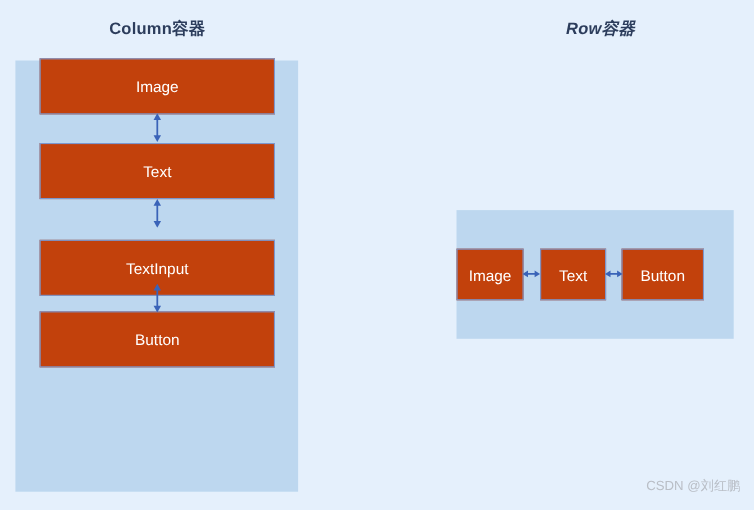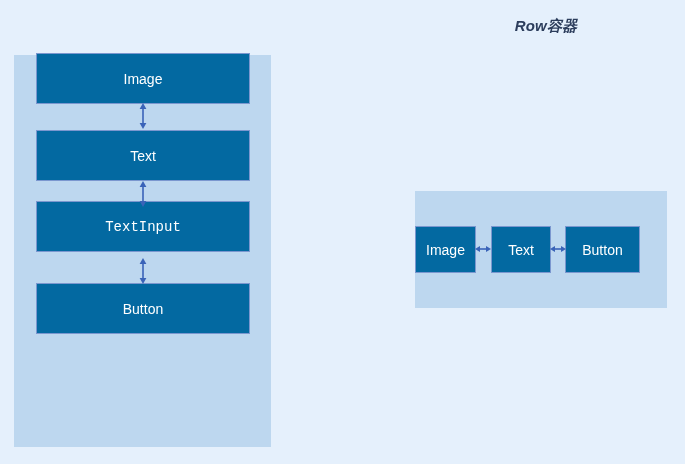--- a/index.html
+++ b/index.html
@@ -57,40 +57,40 @@
   #row-container {
     left: 415px;
     top: 191px;
     width: 252px;
     height: 117px;
   }
 
   
   .component-box {
     position: absolute;
-    background: #0369a1;
+    background: #c2410c;
     border: 1px solid #7b97cf;
     box-sizing: border-box;
     color: #ffffff;
     font-size: 14px;
     display: flex;
     align-items: center;
     justify-content: center;
     white-space: nowrap;
   }
 
   
   .col-child {
     left: 36px;
     width: 214px;
     height: 51px;
   }
   #col-item-0 { top: 53px; }
   #col-item-1 { top: 130px; }
-  #col-item-2 { top: 201px; font-family: Liberation Mono, monospace; }
+  #col-item-2 { top: 218px; }
   #col-item-3 { top: 283px; }
 
   
   .row-child {
     top: 226px;
     height: 47px;
   }
   #row-item-0 { left: 415px; width: 61px; }
   #row-item-1 { left: 491px; width: 60px; }
   #row-item-2 { left: 565px; width: 75px; }
@@ -125,20 +125,21 @@
     font-size: 12px;
     color: #b9bec6;
     white-space: nowrap;
   }
 </style>
 </head>
 <body>
 
 <div id="canvas">
 
+  <div class="panel-title" id="title-column">Column容器</div>
 
   <div class="panel-title" id="title-row">Row容器</div>
 
   <div class="container-box" id="column-container"></div>
 
   <div class="component-box col-child" id="col-item-0">Image</div>
 
   <div class="component-box col-child" id="col-item-1">Text</div>
 
   <div class="component-box col-child" id="col-item-2">TextInput</div>
@@ -186,14 +187,15 @@
   </div>
 
   <div class="arrow-h" id="arrow-h-1">
     <svg width="16" height="16" viewBox="0 0 16 16" xmlns="http://www.w3.org/2000/svg">
       <line x1="3" y1="8" x2="13" y2="8" stroke="#3a63b8" stroke-width="1.6"></line>
       <polygon points="0,8 5,5 5,11" fill="#3a63b8"></polygon>
       <polygon points="16,8 11,5 11,11" fill="#3a63b8"></polygon>
     </svg>
   </div>
 
+  <div id="watermark">CSDN @刘红鹏</div>
 
 </div>
 
 </body></html>

